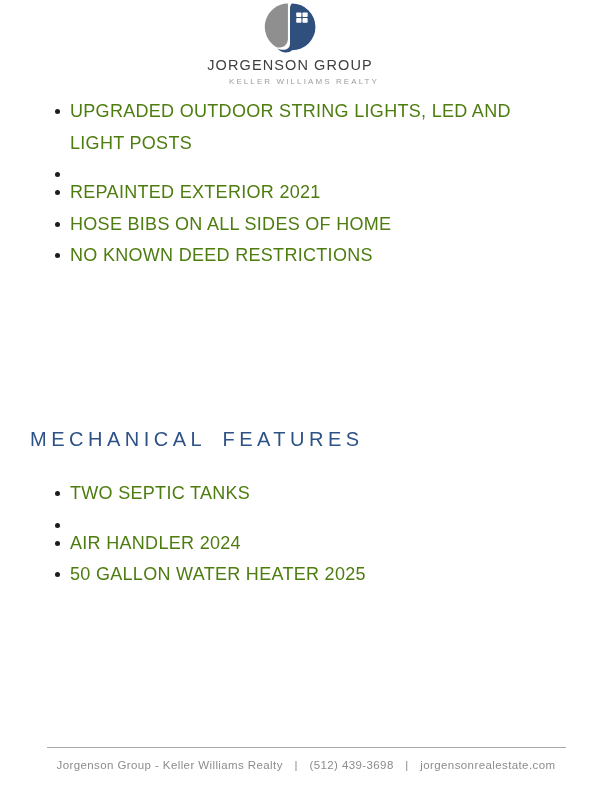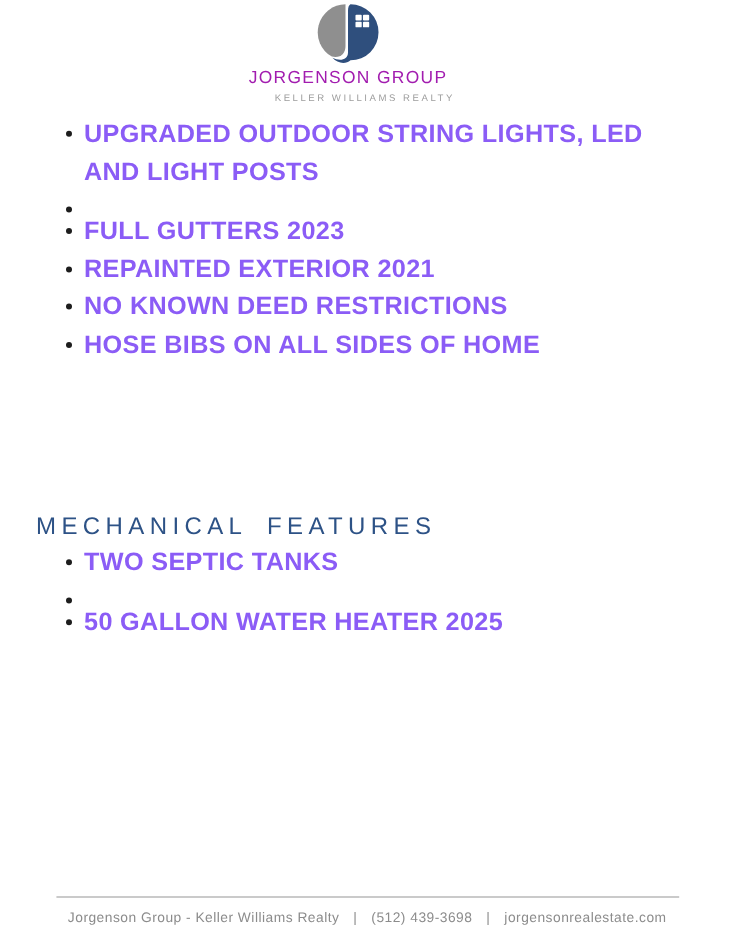--- a/index.html
+++ b/index.html
@@ -20,56 +20,56 @@
   }
   .logo-mark {
     display: block;
     margin: 2px auto 0 auto;
     width: 52px; height: 54px;
   }
   .brand-name {
     margin-top: 1px;
     font-size: 14.5px;
     letter-spacing: 1.1px;
-    color: #a21caf;
+    color: #404040;
   }
   .brand-tagline {
     margin-top: 4px;
     font-size: 8px;
     letter-spacing: 2.1px;
     color: #9d9d9d;
     margin-left: 28px;
   }
 
   
   .feature-list {
     position: absolute;
     left: 55px;
     list-style: none;
   }
   #features-list-top { top: 96px; }
-  #mechanical-list   { top: 453px; }
+  #mechanical-list   { top: 478px; }
   .feature-item {
     display: flex;
     align-items: flex-start;
   }
   .bullet-dot {
     flex: none;
     width: 5px; height: 5px;
     border-radius: 50%;
     background: #1d1d1d;
     margin: 13px 10px 0 0;
   }
   .item-label {
     max-width: 470px;
-    font-size: 21px;
-    font-weight: 700;
+    font-size: 18px;
+    font-weight: 400;
     line-height: 31.5px;
     letter-spacing: 0.3px;
-    color: #8b5cf6;
+    color: #4d7c0f;
   }
 
   
   .section-heading {
     position: absolute;
     left: 30px; top: 428px;
     font-size: 20px;
     font-weight: 400;
     letter-spacing: 4.5px;
     word-spacing: 7px;
@@ -118,55 +118,55 @@
 
       <li class="feature-item">
         <span class="bullet-dot"></span>
         <span class="item-label">UPGRADED OUTDOOR STRING LIGHTS, LED AND LIGHT POSTS</span>
       </li>
 
       <li class="feature-item">
         <span class="bullet-dot"></span>
       </li>
 
-      <li class="feature-item">
-        <span class="bullet-dot"></span>
-        <span class="item-label">FULL GUTTERS 2023</span>
-      </li>
 
       <li class="feature-item">
         <span class="bullet-dot"></span>
         <span class="item-label">REPAINTED EXTERIOR 2021</span>
       </li>
 
       <li class="feature-item">
         <span class="bullet-dot"></span>
-        <span class="item-label">NO KNOWN DEED RESTRICTIONS</span>
+        <span class="item-label">HOSE BIBS ON ALL SIDES OF HOME</span>
       </li>
 
       <li class="feature-item">
         <span class="bullet-dot"></span>
-        <span class="item-label">HOSE BIBS ON ALL SIDES OF HOME</span>
+        <span class="item-label">NO KNOWN DEED RESTRICTIONS</span>
       </li>
     </ul>
 
   <div class="section-heading" style="color: rgb(45, 82, 134);">MECHANICAL FEATURES</div>
 
   <ul class="feature-list" id="mechanical-list">
 
       <li class="feature-item">
         <span class="bullet-dot"></span>
         <span class="item-label">TWO SEPTIC TANKS</span>
       </li>
 
 
       <li class="feature-item">
         <span class="bullet-dot"></span>
       </li>
 
+      <li class="feature-item">
+        <span class="bullet-dot"></span>
+        <span class="item-label">AIR HANDLER 2024</span>
+      </li>
 
       <li class="feature-item">
         <span class="bullet-dot"></span>
         <span class="item-label">50 GALLON WATER HEATER 2025</span>
       </li>
     </ul>
 
   <div class="footer-divider"></div>
   <div class="footer-contact">
     <span>Jorgenson Group - Keller Williams Realty</span>

